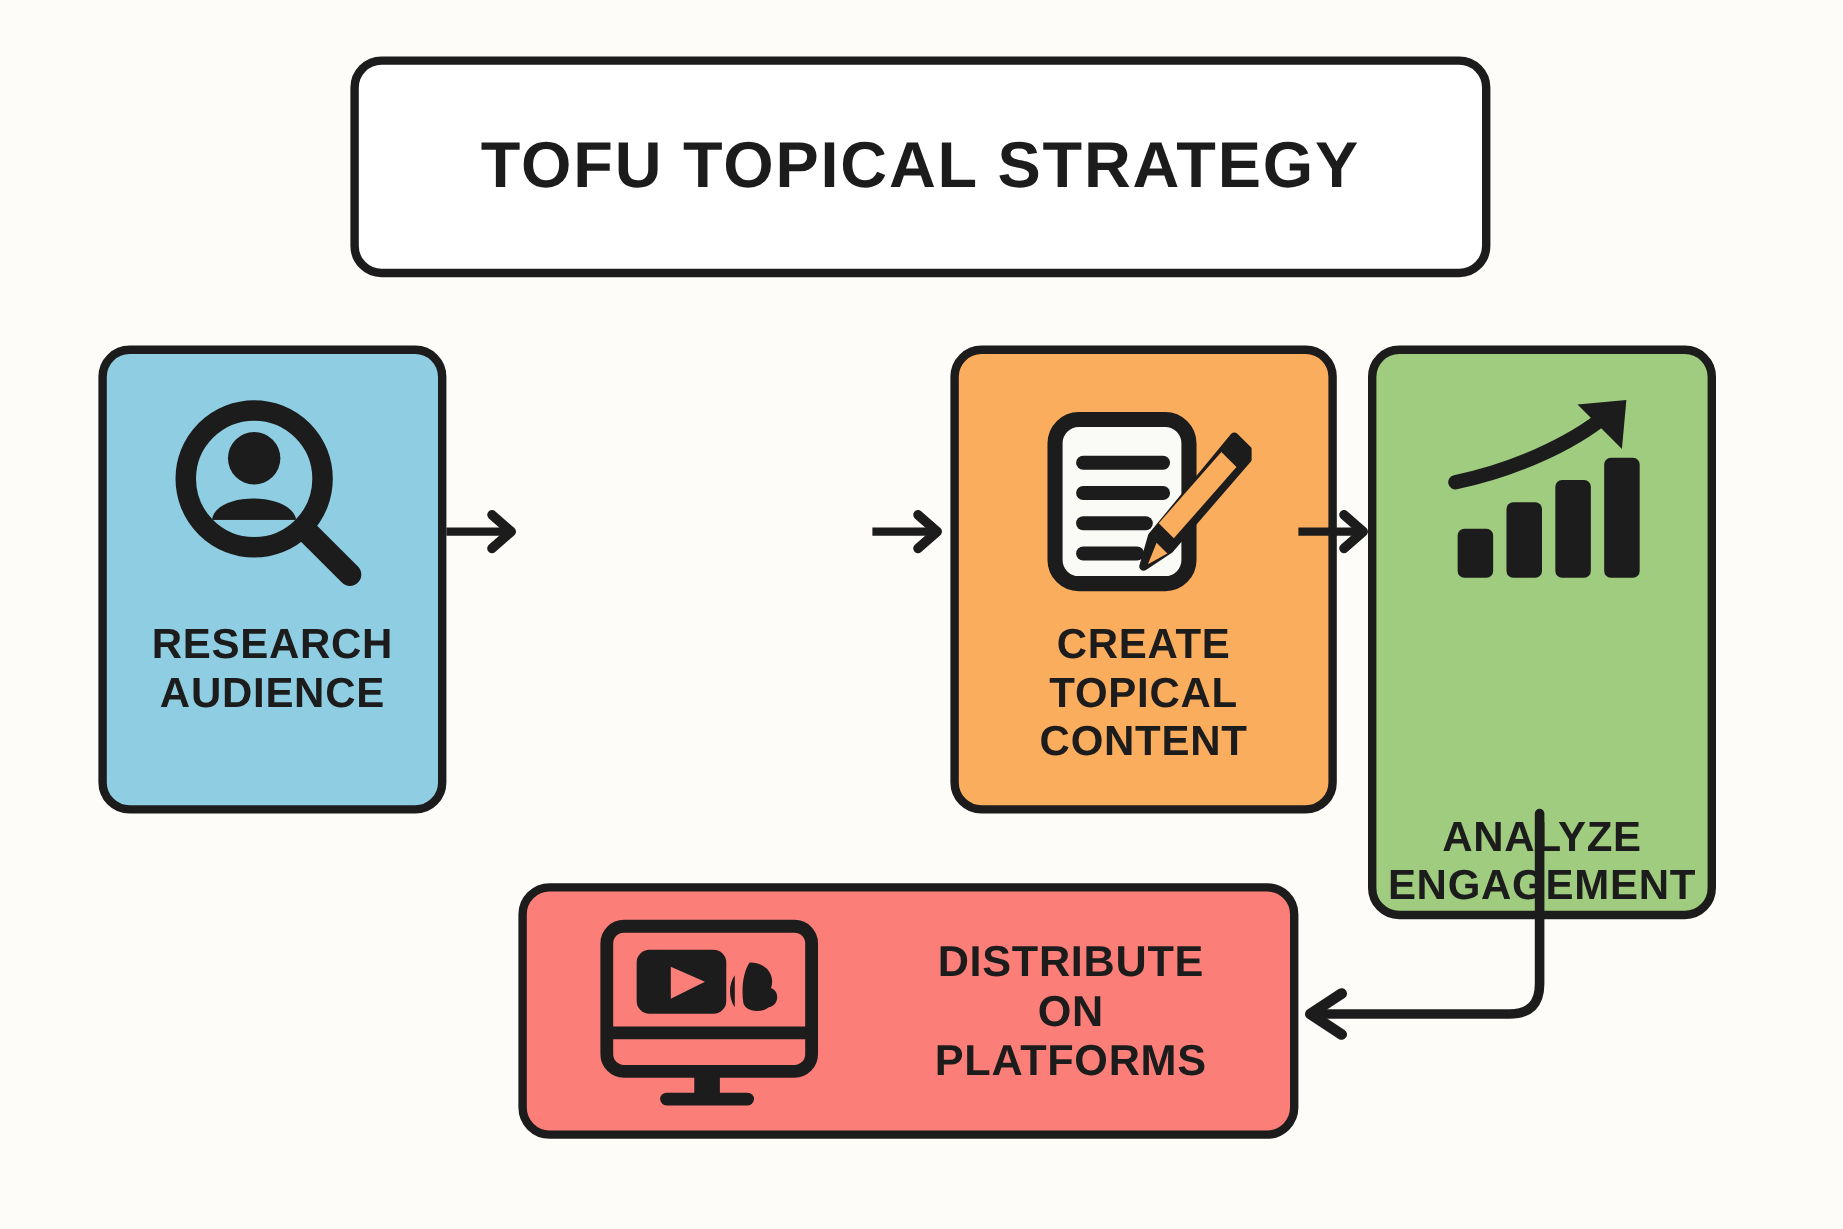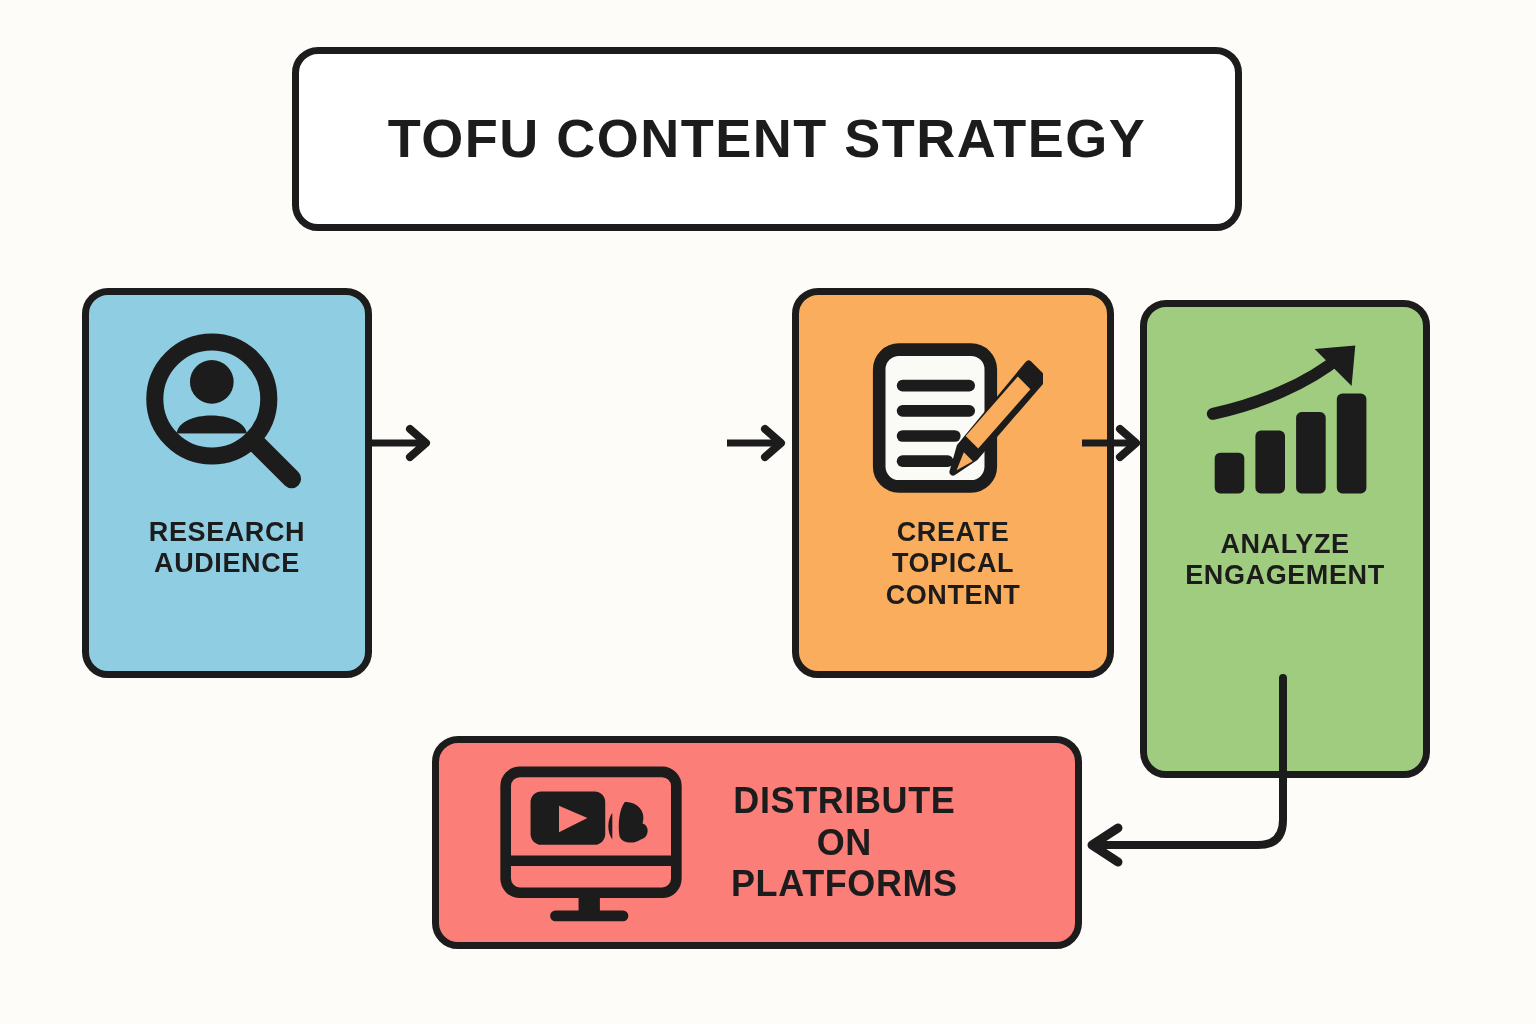--- a/index.html
+++ b/index.html
@@ -54,33 +54,33 @@
     display: flex;
     flex-direction: column;
     align-items: center;
   }
   .step-box .icon-wrap {
     display: flex;
     align-items: center;
     justify-content: center;
   }
   .step-label {
-    font-size: 27px;
+    font-size: 35px;
     font-weight: 700;
     letter-spacing: 0.6px;
     color: #1C1C1C;
     line-height: 1.16;
     text-align: center;
     white-space: pre-line;
   }
 
   #box-research { left: 82px;   top: 288px; width: 290px; height: 390px; }
   #box-goals    { left: 437px;  top: 288px; width: 290px; height: 390px; }
   #box-create   { left: 792px;  top: 288px; width: 322px; height: 390px; }
-  #box-analyze  { left: 1140px; top: 300px; width: 290px; height: 478px; }
+  #box-analyze  { left: 1140px; top: 288px; width: 290px; height: 478px; justify-content: space-between; }
   #box-distribute {
     left: 432px; top: 736px; width: 650px; height: 213px;
     flex-direction: row;
     align-items: center;
     justify-content: flex-start;
   }
   #box-research .icon-wrap,
   #box-goals .icon-wrap,
   #box-create .icon-wrap,
   #box-analyze .icon-wrap {
@@ -111,21 +111,21 @@
     width: 300px;
     height: 240px;
   }
 </style>
 </head>
 <body>
 
 <div id="stage">
 
   <div id="title-banner">
-    <div class="title-line">TOFU CONTENT STRATEGY</div>
+    <div class="title-line">TOFU TOPICAL STRATEGY</div>
   </div>
 
   <div class="step-box" id="box-research" style="background:#8FCEE2;">
     <div class="icon-wrap">
       <svg width="190" height="190" viewBox="0 0 100 100" aria-hidden="true">
         <circle cx="42" cy="40" r="30" fill="none" stroke="#1C1C1C" stroke-width="9"></circle>
         <circle cx="42" cy="31" r="11.5" fill="#1C1C1C"></circle>
         <path d="M23.5 58 C25 45.5 58 45.5 60.5 58 Z" fill="#1C1C1C"></path>
         <path d="M24 58 C24 48 60 48 60 58" fill="#1C1C1C"></path>
         <line x1="64" y1="62" x2="84" y2="82" stroke="#1C1C1C" stroke-width="10" stroke-linecap="round"></line>
@@ -164,21 +164,21 @@
         <rect x="56" y="40" width="16" height="44" rx="3" fill="#1C1C1C"></rect>
         <rect x="78" y="30" width="16" height="54" rx="3" fill="#1C1C1C"></rect>
         <path d="M11 41 C35 36 62 25 80 10" fill="none" stroke="#1C1C1C" stroke-width="6.5" stroke-linecap="round"></path>
         <path d="M66 6 L88 4 L86 26 Z" fill="#1C1C1C"></path>
       </svg>
     </div>
     <div class="step-label">ANALYZE
 ENGAGEMENT</div>
   </div>
 
-  <div class="step-box" id="box-distribute" style="background:#FB7F78;">
+  <div class="step-box" id="box-distribute" style="background:#FB7F78;gap:48px;">
     <div class="icon-wrap">
       <svg width="200" height="160" viewBox="0 0 110 90" aria-hidden="true">
         <rect x="7" y="5" width="96" height="68" rx="8" fill="none" stroke="#1C1C1C" stroke-width="6"></rect>
         <line x1="8" y1="55" x2="102" y2="55" stroke="#1C1C1C" stroke-width="6"></line>
         <rect x="21" y="16" width="42" height="30" rx="6" fill="#1C1C1C"></rect>
         <path d="M37 24 L53 31 L37 39 Z" fill="#FB7F78"></path>
         <path d="M74 22 C82 22 86 28 84 34 C88 35 88 42 83 43 C79 46 72 45 71 41 C70 34 71 26 74 22 Z" fill="#1C1C1C"></path>
         <path d="M67 28 C64 32 64 39 67 43 L67 28 Z" fill="#1C1C1C"></path>
         <rect x="48" y="73" width="12" height="12" fill="#1C1C1C"></rect>
         <rect x="32" y="83" width="44" height="6" rx="3" fill="#1C1C1C"></rect>

